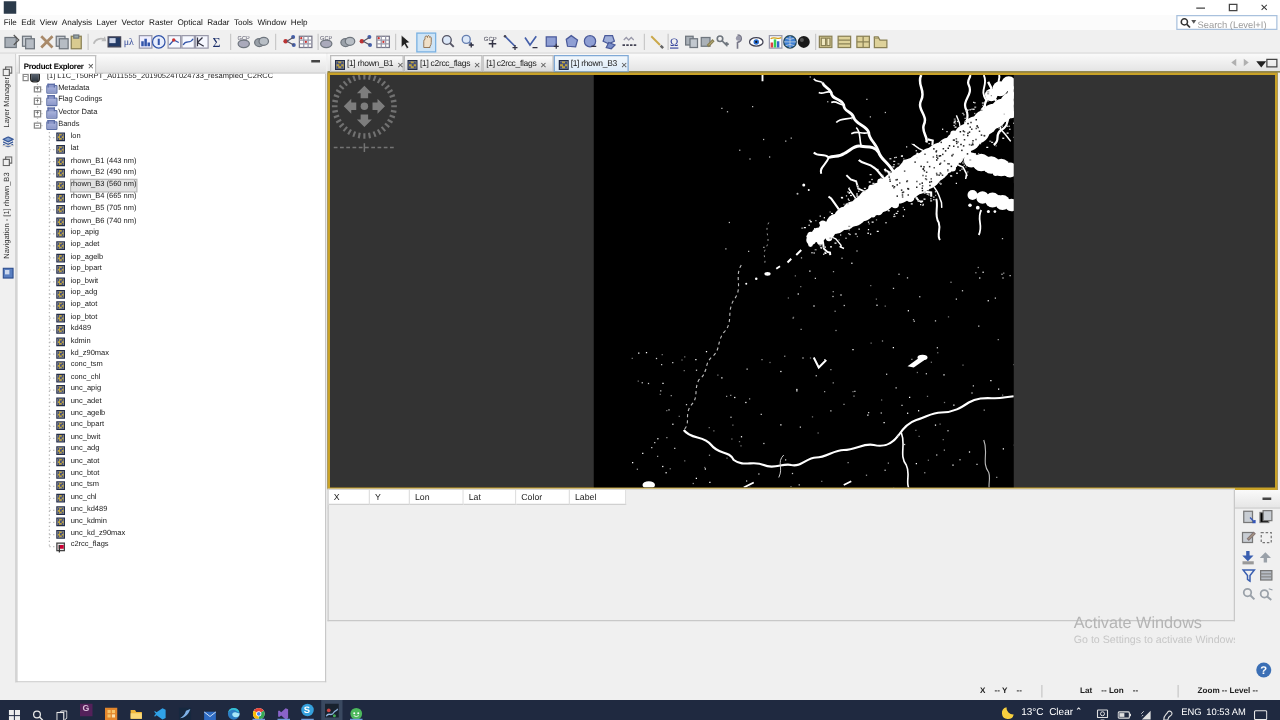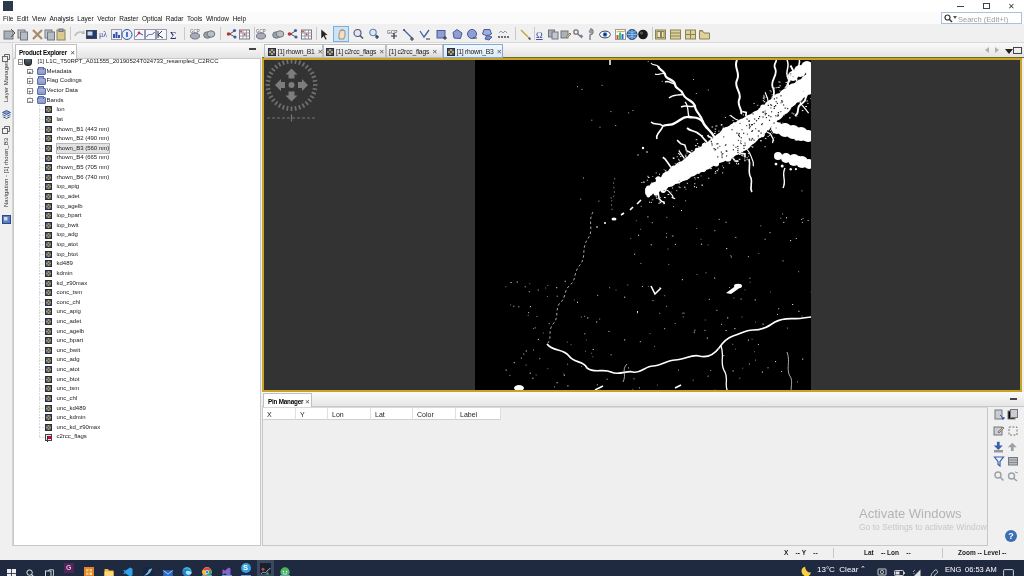--- a/index.html
+++ b/index.html
@@ -43,21 +43,21 @@
 .dtab { position:absolute; top:0.5px; height:14.5px; font-size:6.8px; letter-spacing:-0.25px; color:#222; background:linear-gradient(#fdfdfd,#dadada); border:1px solid #bdbdbd; padding:3px 2px 0 2.5px; white-space:nowrap; }
 .dtab.sel { background:linear-gradient(#f2f8fd,#dcebf8); border-color:#7fa9d6; }
 .dtab .tx { margin-left:3px; color:#555; font-size:6.5px; }
 .icoB2 { display:inline-block; width:8px; height:8px; border:1px solid #232d48; background:repeating-conic-gradient(#bfa43e 0% 25%, #45507c 0% 50%) 0 0/4px 4px; margin-right:2px; vertical-align:-1.5px; }
 
 #imgview { left:262px; top:58px; width:760px; height:334px; background:#333333; border:2px solid #c9a227; }
 
 #pinhdr { left:262px; top:392px; width:762px; height:15px; background:linear-gradient(#fafafa,#e6e6e6); border-bottom:1px solid #c8c8c8; }
 #pintab { left:263px; top:393px; width:49px; height:14px; background:#fff; border:1px solid #c0c0c0; border-bottom:none; font-size:6.3px; font-weight:bold; padding:3.5px 0 0 4px; white-space:nowrap; letter-spacing:-0.2px; }
 #pinmin { left:1010px; top:398px; width:7px; height:2px; background:#444; }
-#pinbody { left:262px; top:407px; width:726px; height:139px; background:#efefef; border:1px solid #c8c8c8; border-top:1px solid #d8d8d8; }
+#pinbody { left:262px; top:391px; width:726px; height:106px; background:#efefef; border:1px solid #c8c8c8; border-top:1px solid #d8d8d8; }
 #pinicons { left:988px; top:407px; width:36px; height:139px; background:#f0f0f0; }
 .phc { position:absolute; top:0; height:12px; background:#fff; border-right:1px solid #e0e0e0; border-bottom:1px solid #d0d0d0; font-size:7px; color:#222; padding:2.5px 0 0 4px; }
 
 #statusbar { left:0; top:546px; width:1024px; height:14px; background:#f0f0f0; font-size:6.5px; color:#222; }
 
 #taskbar { left:0; top:560px; width:1024px; height:16px; background:#1f2940; }
 .tbtxt { position:absolute; color:#fff; font-size:7.5px; top:4.5px; white-space:nowrap; }
 </style>
 </head>
 <body>
@@ -68,21 +68,21 @@
   <div class="abs" style="left:1008px;top:2px;font-size:8px;color:#333">✕</div>
 </div>
 <div class="abs" id="menubar">
   <div class="abs" id="menus">File&nbsp;&nbsp;Edit&nbsp;&nbsp;View&nbsp;&nbsp;Analysis&nbsp;&nbsp;Layer&nbsp;&nbsp;Vector&nbsp;&nbsp;Raster&nbsp;&nbsp;Optical&nbsp;&nbsp;Radar&nbsp;&nbsp;Tools&nbsp;&nbsp;Window&nbsp;&nbsp;Help</div>
   <div class="abs" id="searchbox">
       <span class="mg"><svg width="9" height="9" viewBox="0 0 9 9">
           <circle cx="3.5" cy="3.5" r="2.5" fill="none" stroke="#333" stroke-width="1.2"></circle>
           <path d="M5.5 5.5 L8 8" stroke="#333" stroke-width="1.4"></path>
         </svg></span>
       <span style="position:absolute;left:11px;top:3px;width:0;height:0;border-left:2px solid transparent;border-right:2px solid transparent;border-top:3px solid #555"></span>
-      <span class="ph">Search (Edit+I)</span>
+      <span class="ph">Search (Level+I)</span>
     </div>
 </div>
 <div class="abs" id="toolbar">
     <div class="abs" style="left:3.0px;top:2.5px;width:13px;height:13px;"><svg width="13" height="13" viewBox="0 0 13 13">
         <rect x="1" y="3" width="9" height="8" fill="#a9b0b8" stroke="#6f767e"></rect>
         <path d="M8 1 L12 5 L8 9" fill="none" stroke="#555"></path>
       </svg></div>
 <div class="abs" style="left:16.0px;top:2.5px;width:13px;height:13px;"><svg width="13" height="13" viewBox="0 0 13 13">
         <rect x="2" y="2" width="7" height="8" fill="#c8cdd3" stroke="#6f767e"></rect>
         <rect x="4.5" y="4" width="7" height="8" fill="#b6bcc4" stroke="#6f767e"></rect>
@@ -1455,18 +1455,18 @@
         <rect x="9.8" y="4" width="1" height="2" fill="#e0e0e0"></rect>
       </svg></div>
 <div class="abs" style="left:912.0px;top:3.5px;width:10px;height:10px"><svg width="10" height="10" viewBox="0 0 10 10">
         <path d="M1.5 8.5 L8.5 8.5 L8.5 1.5 Z" fill="#e0e0e0"></path>
         <path d="M1 4 L3 2 M1.5 6 L2.5 5" stroke="#e0e0e0" stroke-width="0.7"></path>
       </svg></div>
 <div class="abs" style="left:929.0px;top:3.5px;width:10px;height:10px"><svg width="10" height="10" viewBox="0 0 10 10">
         <path d="M2 9 C2 5 4 5 5 3 C5.6 1.8 7 1.5 8 2.5 C9 3.5 8.6 5 7.4 5.6 C5.8 6.4 5.5 7 5.2 9 Z" fill="none" stroke="#e0e0e0" stroke-width="0.9"></path>
       </svg></div>
 <div class="abs tbtxt" style="left:945px;font-size:7.5px">ENG</div>
-<div class="abs tbtxt" style="left:965px;font-size:7.5px">06:53 AM</div>
+<div class="abs tbtxt" style="left:965px;font-size:7.5px">10:53 AM</div>
 <div class="abs" style="left:1003.0px;top:4.0px;width:11px;height:9px"><svg width="11" height="9" viewBox="0 0 11 9">
         <rect x="0.6" y="0.6" width="9.8" height="7" rx="0.8" fill="none" stroke="#e8e8e8" stroke-width="0.9"></rect>
         <path d="M2 7.6 L2 9 L4 7.6" fill="none" stroke="#e8e8e8" stroke-width="0.8"></path>
       </svg></div>
   </div>
 
 </body></html>

